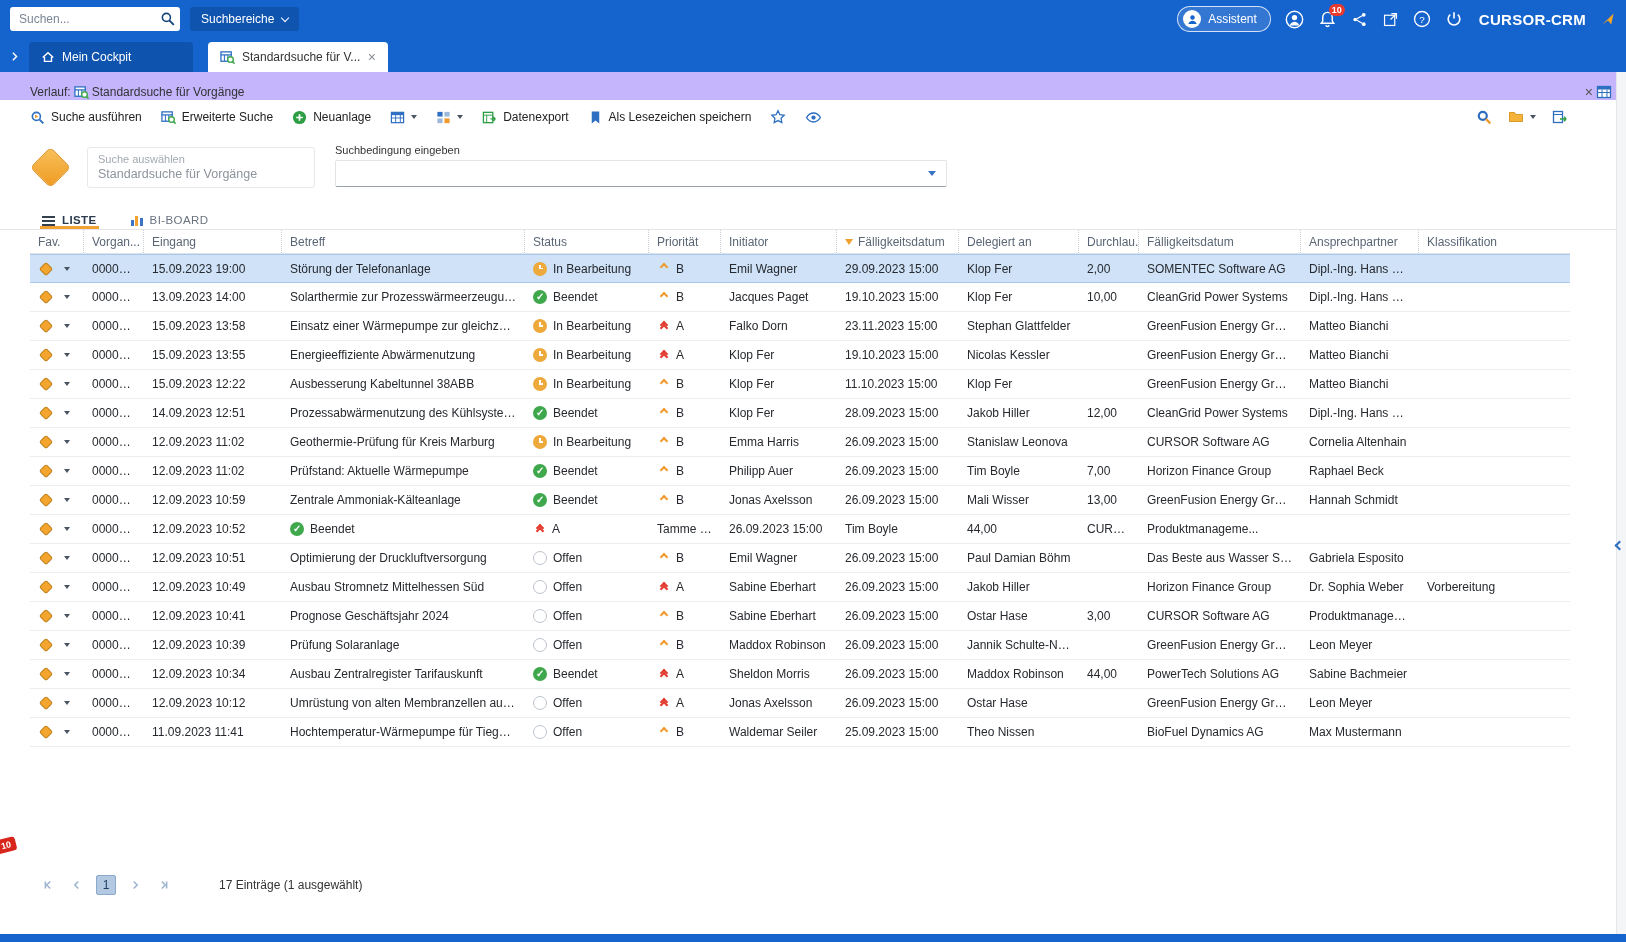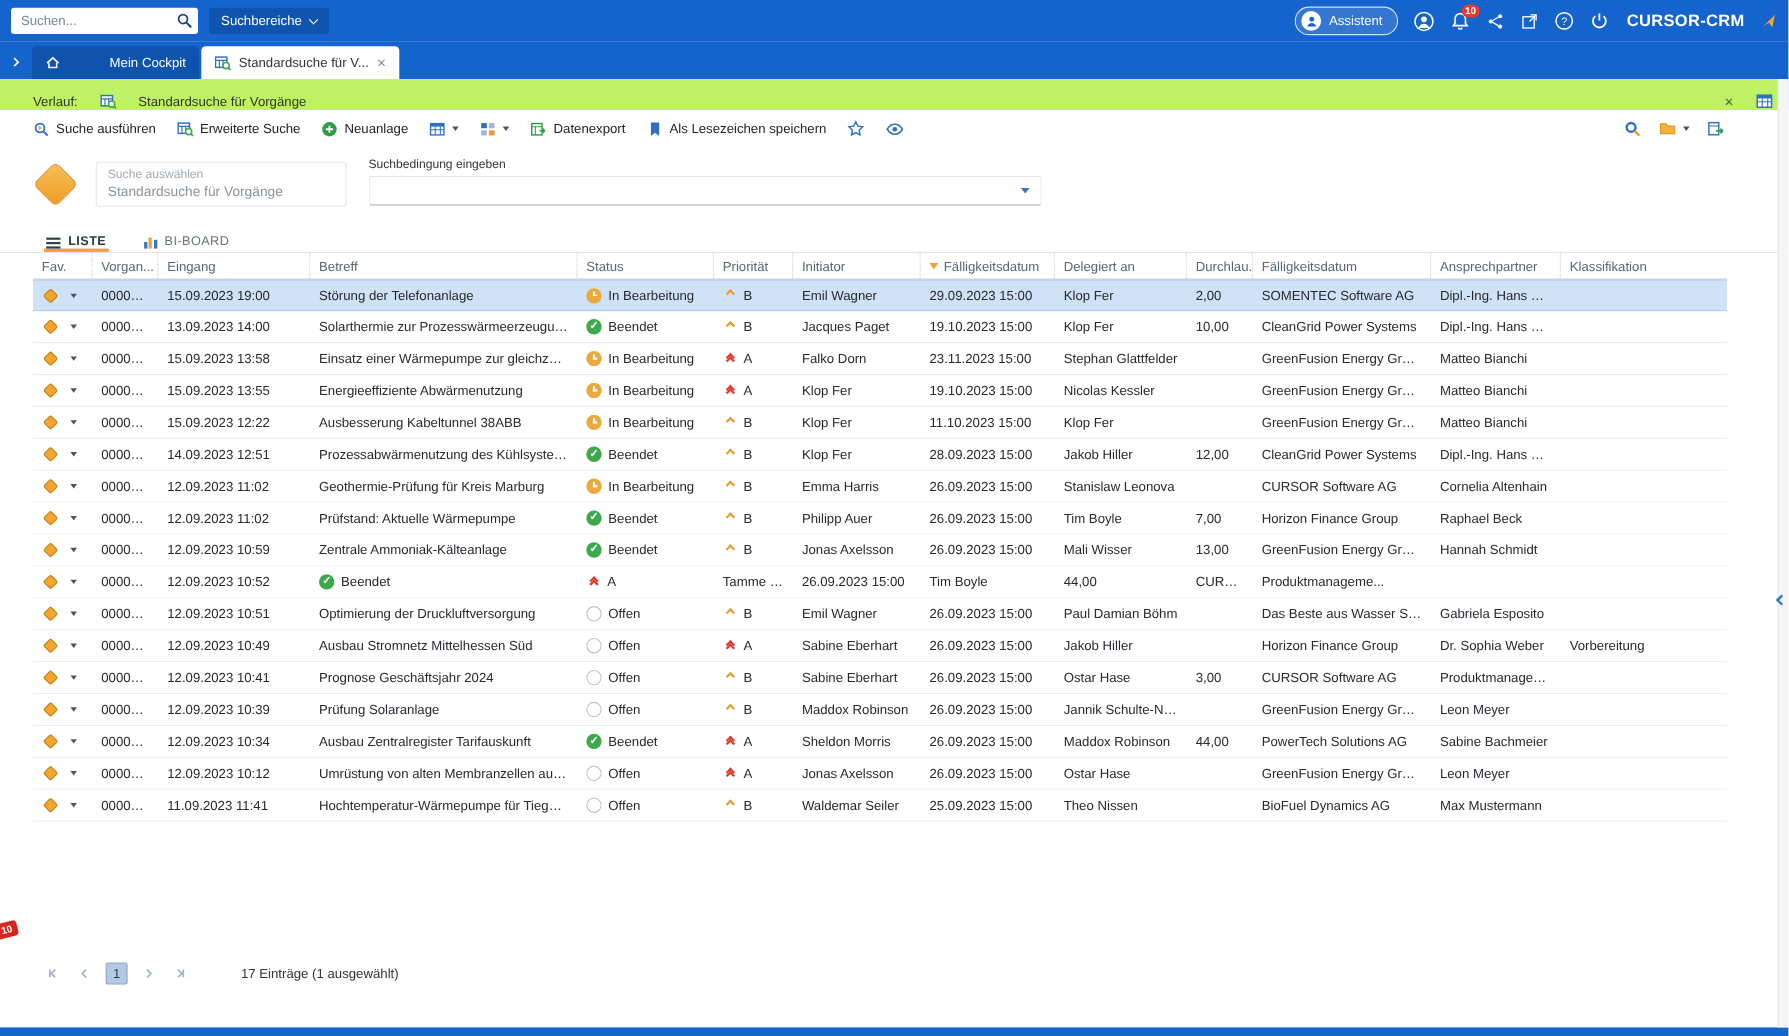--- a/index.html
+++ b/index.html
@@ -29,27 +29,27 @@
   .bell-wrap { position:relative; }
   .badge { position:absolute; top:-6px; left:11px; background:#e8392e; color:#fff; font-size:9px;
            font-weight:bold; border-radius:7px; padding:1px 3px; line-height:10px; }
   .brand { font-size:15px; font-weight:bold; letter-spacing:.3px; margin-left:2px; white-space:nowrap; }
 
   
   .tabbar { height:34px; background:#1563cd; display:flex; align-items:flex-end; padding-left:4px; flex:none; }
   .tab-expander { color:#fff; margin:0 8px 9px 4px; cursor:pointer; }
   .tab { height:30px; display:flex; align-items:center; gap:7px; font-size:12px; padding:0 12px;
          border-radius:4px 4px 0 0; cursor:pointer; }
-  .tab.cockpit { background:#0e53ae; color:#fff; margin-right:2px; width:152px;justify-content:space-between; }
+  .tab.cockpit { background:#0e53ae; color:#fff; margin-right:15px; width:164px; }
   .tab.active-tab { background:#fff; color:#333; width:180px; }
   .tab-close { margin-left:auto; color:#8a8f96; font-size:14px; line-height:1; cursor:pointer; }
 
   
   .verlauf { height:28px; display:flex; align-items:center; padding:12px 14px 0 30px; font-size:12px;
-             color:#333; gap:20px; flex:none; background:#bef264; }
+             color:#333; gap:3px; flex:none; background:#c4b5fd; }
   .v-close { margin-left:auto; color:#555; font-size:14px; cursor:pointer; }
   .v-panel { color:#2e6fc2; cursor:pointer; }
 
   
   .toolbar { height:34px; display:flex; align-items:center; gap:19px; padding:0 58px 0 30px;
              flex:none; font-size:12px; color:#222; }
   .t-item { display:flex; align-items:center; gap:6px; cursor:pointer; white-space:nowrap; }
   .t-right { margin-left:auto; display:flex; gap:16px; align-items:center; }
   .caret-sm { width:0; height:0; border-left:3.5px solid transparent; border-right:3.5px solid transparent;
               border-top:4.5px solid #4a5562; }

